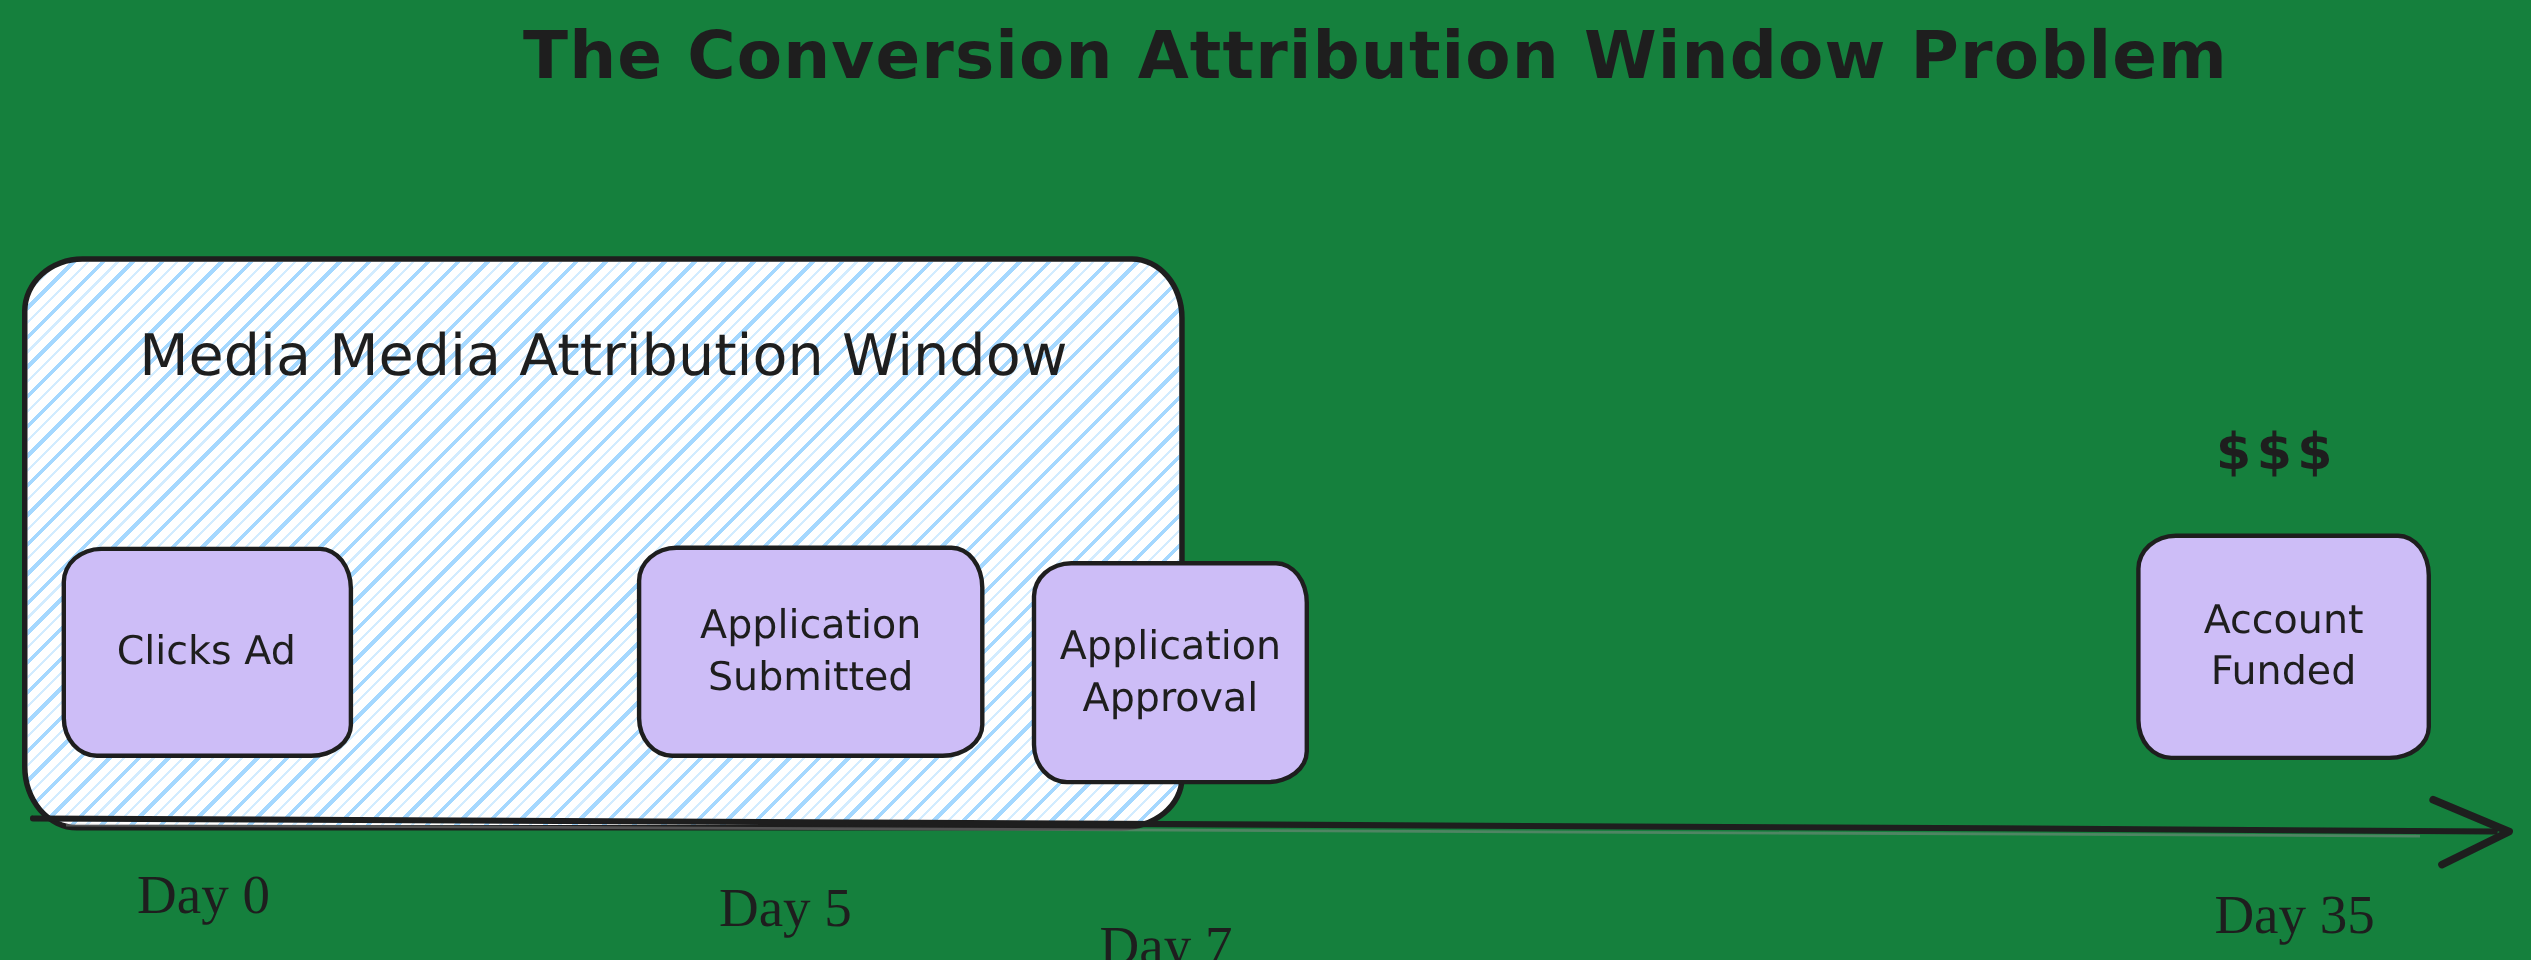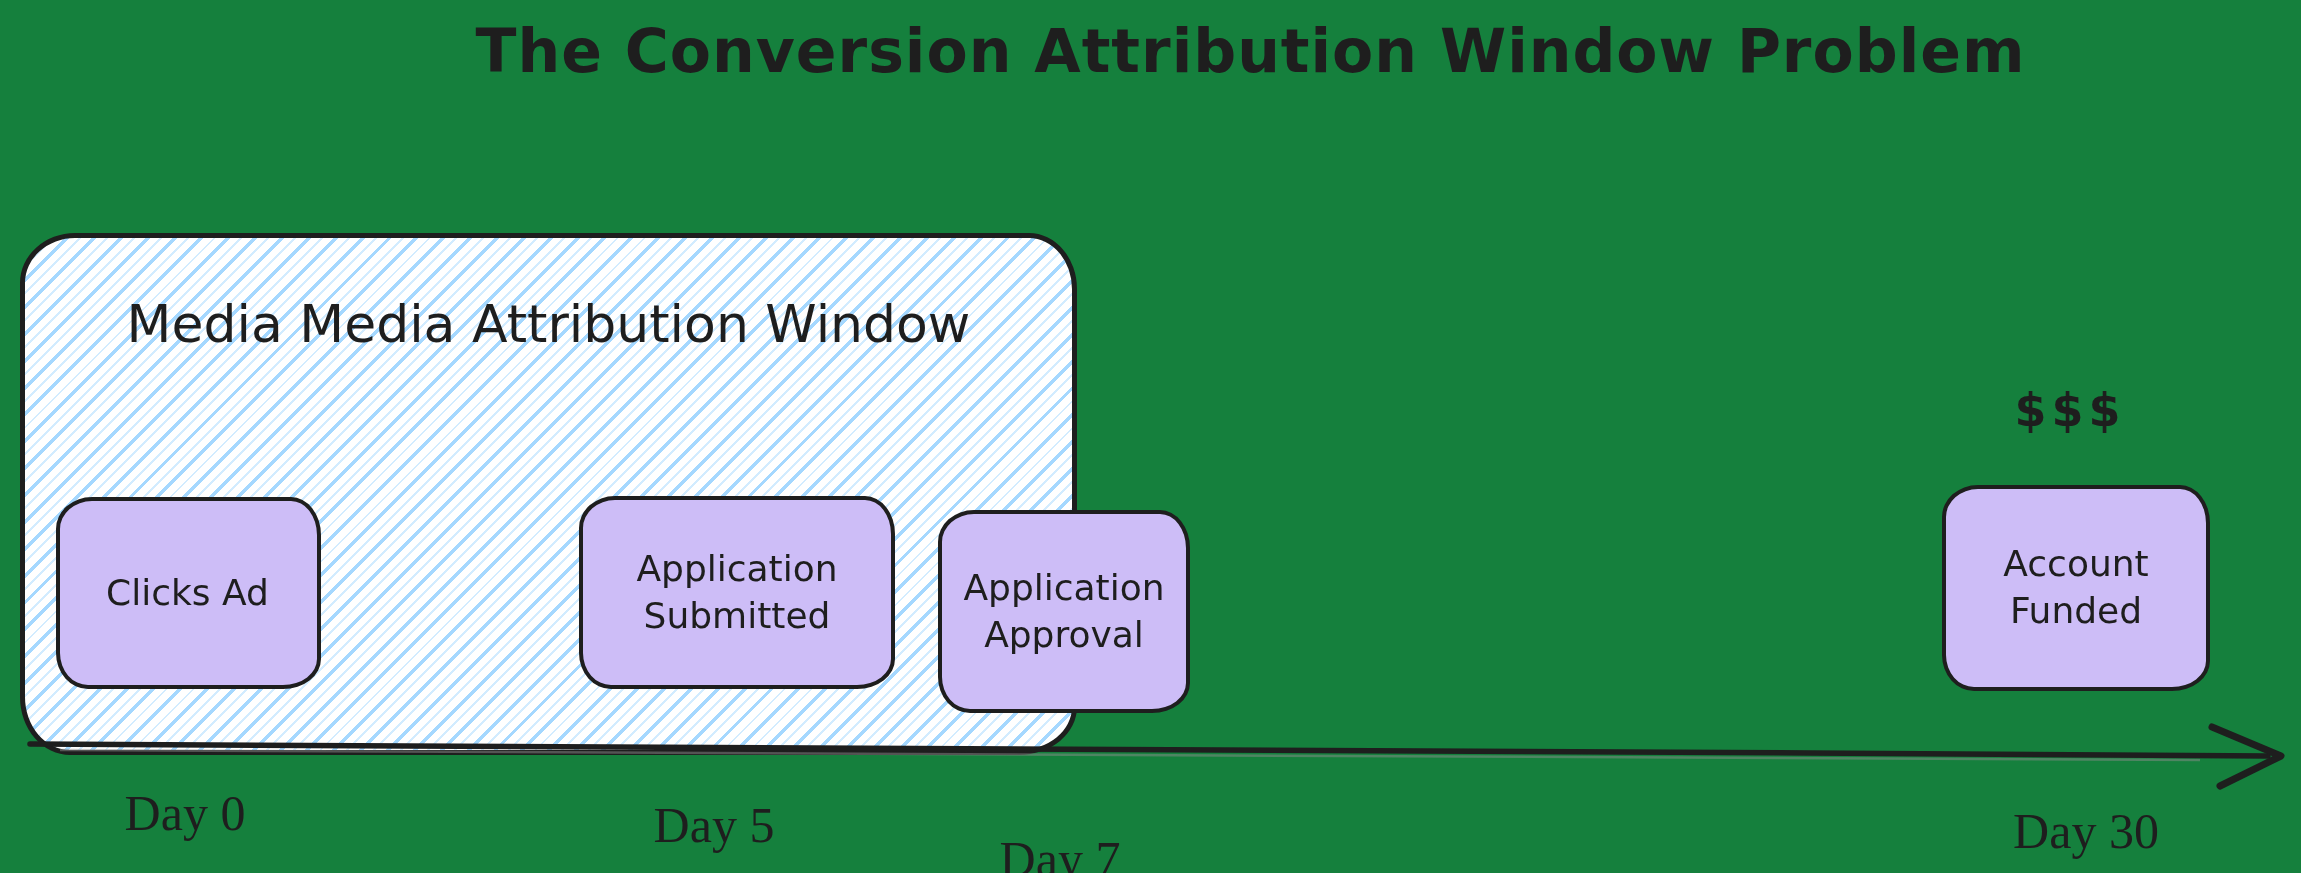--- a/index.html
+++ b/index.html
@@ -126,15 +126,15 @@
     <path d="M30 744 C 700 741, 1500 752, 2268 756" stroke="#1e1e1e" stroke-width="5.5" fill="none" stroke-linecap="round"></path>
     <path d="M2212 727 L 2281 756 L 2220 786" stroke="#1e1e1e" stroke-width="7" fill="none" stroke-linecap="round" stroke-linejoin="round"></path>
   </svg>
 
   <div class="day" id="day0">Day 0</div>
 
   <div class="day" id="day5">Day 5</div>
 
   <div class="day" id="day7">Day 7</div>
 
-  <div class="day" id="day35">Day 30</div>
+  <div class="day" id="day35">Day 35</div>
 
 </div>
 
 </body></html>

